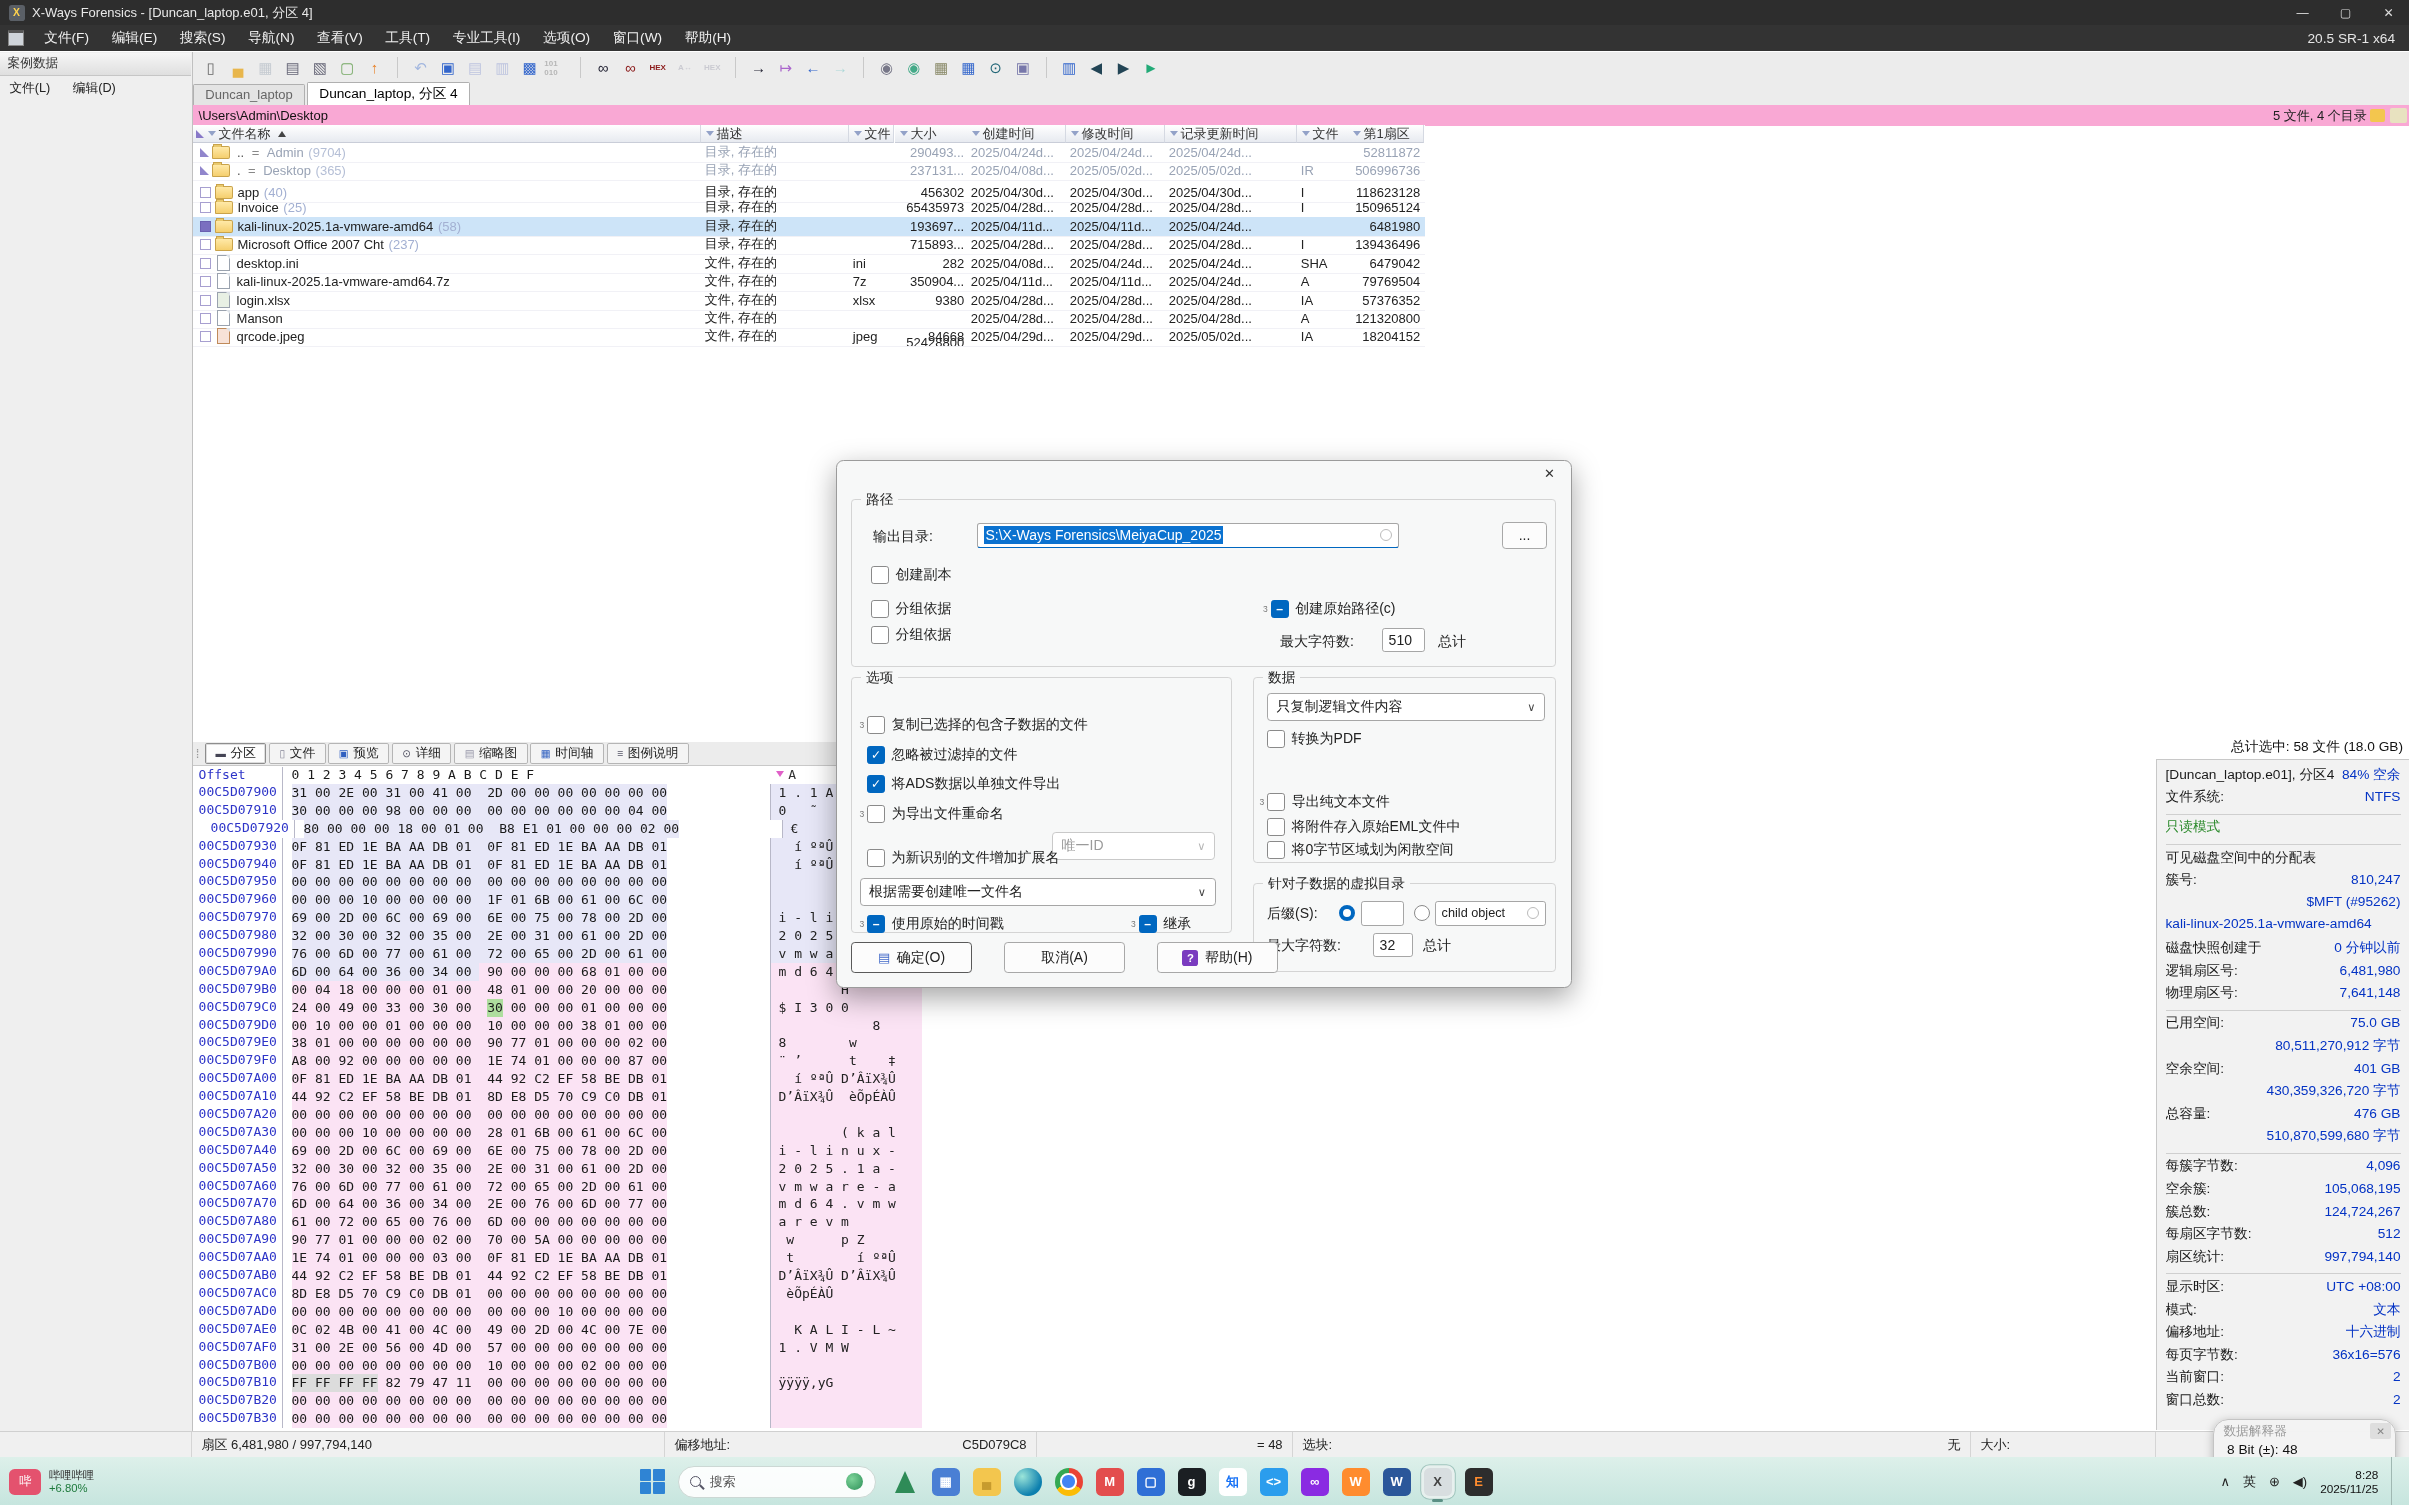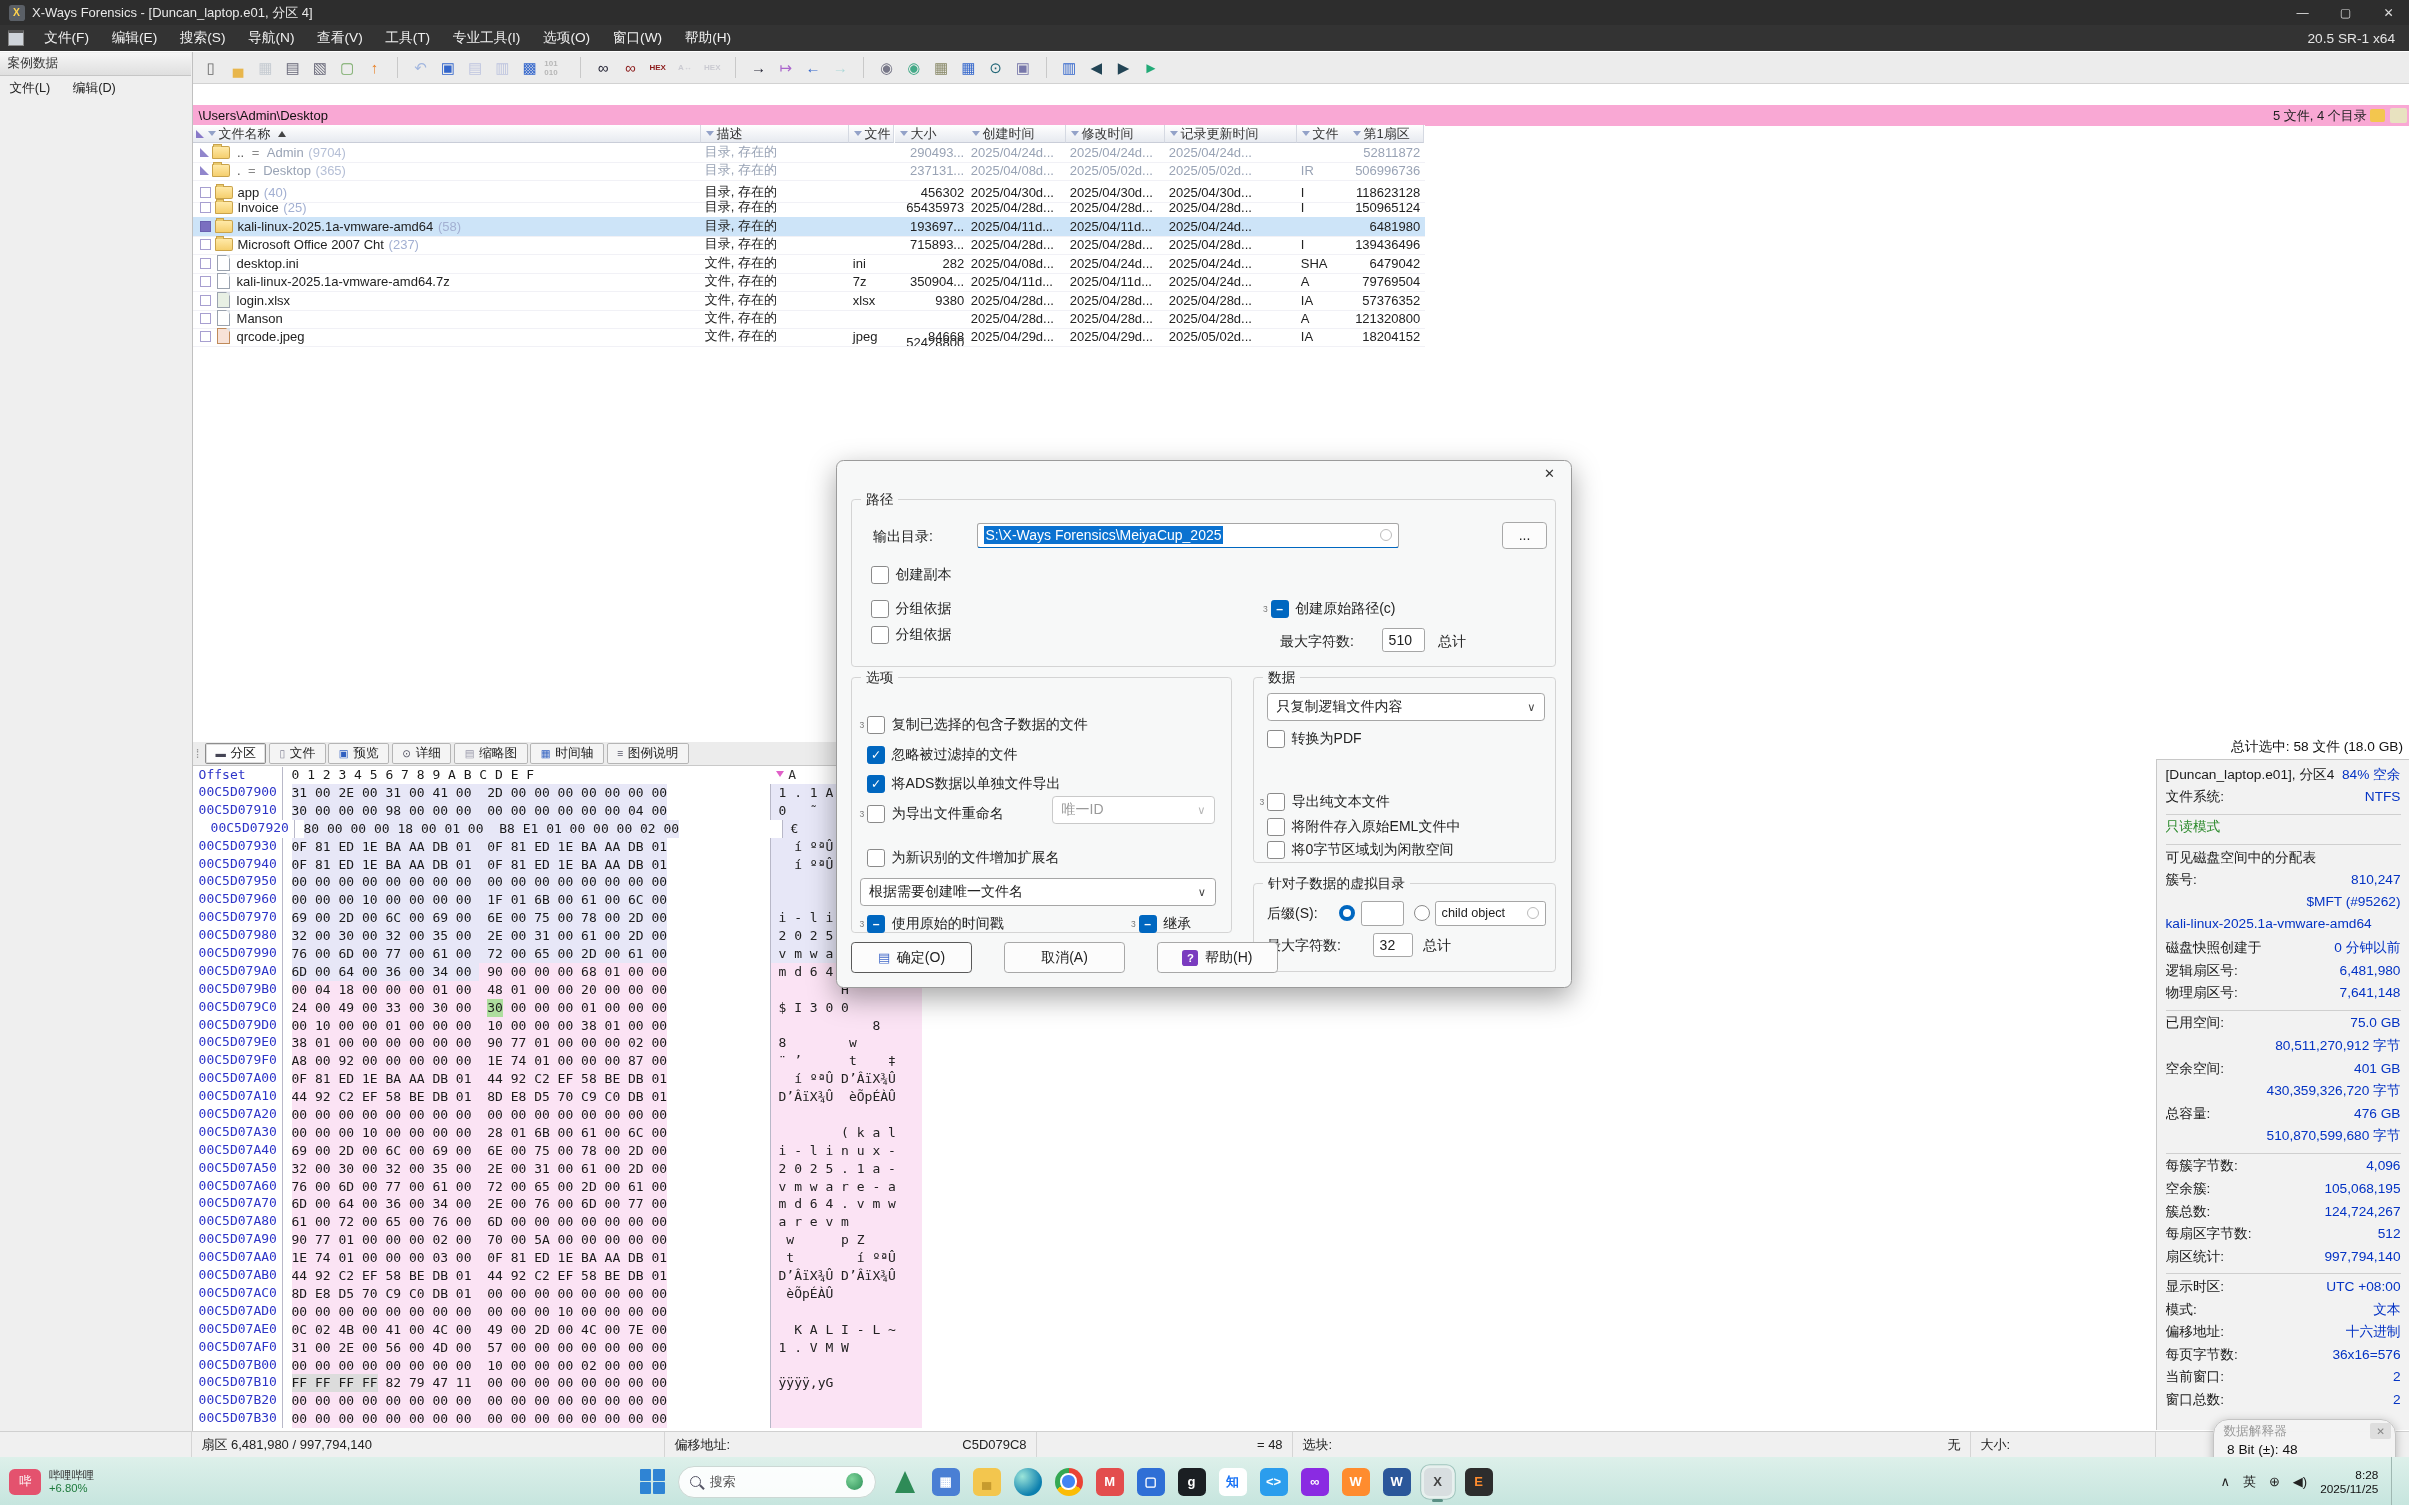--- a/index.html
+++ b/index.html
@@ -108,21 +108,21 @@
   .cb.chk{background:#0067c0;border-color:#0067c0;}
   .cb.chk::after{content:"✓";}
   .cb.tri{background:#0067c0;border-color:#0067c0;}
   .cb.tri::after{content:"–";font-weight:bold;}
   .radio{width:16px;height:16px;border:0.9px solid #8a8a8a;border-radius:50%;background:#fff;flex:0 0 auto;box-sizing:border-box;}
   .radio.sel{border:4.7px solid #0067c0;}
   .tbx{position:absolute;background:#fff;border:0.9px solid #a6a6a6;border-radius:2.8px;display:flex;align-items:center;padding:0 5.6px;box-sizing:border-box;font-size:14px;}
   .combo{position:absolute;background:#fff;border:0.9px solid #a6a6a6;border-radius:3.8px;display:flex;align-items:center;
          justify-content:space-between;padding:0 8.5px;box-sizing:border-box;font-size:14px;}
   .combo .chev{color:#444;font-size:11.3px;}
-  .combo.dis{color:#9a9a9a;border-color:#c9c9c9;}
+  .combo.dis{color:#9a9a9a;border-color:#c9c9c9;margin-top:36px;}
   .combo.dis .chev{color:#b5b5b5;}
   .dbtn{position:absolute;height:31px;background:#fcfcfc;border:0.9px solid #a8a8a8;border-radius:3.8px;
         display:flex;align-items:center;justify-content:center;gap:6.6px;font-size:14px;box-sizing:border-box;}
   .dbtn.def{border:1.9px solid #5a5a5a;}
   .okico{color:#4169c8;font-size:13px;}
   .helpico{width:16px;height:16px;border-radius:2.8px;background:#7a3bbf;color:#fff;font-size:11.3px;font-weight:bold;
            display:flex;align-items:center;justify-content:center;}
   .selin{background:#0b72d0;color:#fff;padding:0.9px 1.9px;}
   .inunder{border-bottom:1.9px solid #0067c0 !important;}
   .cclear{width:10.4px;height:10.4px;border:0.9px solid #bbb;border-radius:50%;margin-left:auto;}
@@ -246,20 +246,24 @@
       <span class="tico" style="color: rgb(34, 170, 119);">►</span>
     </div>
 
   <div class="abs" id="casepanel"></div>
   <div class="abs" id="casehdr">案例数据</div>
   <div class="abs" id="casemenu">
       <span>文件(L)</span>
       <span>编辑(D)</span>
     </div>
 
+  <div class="abs" id="tabrow">
+      <div class="dtab">Duncan_laptop</div>
+      <div class="dtab active">Duncan_laptop, 分区 4</div>
+    </div>
   <div class="abs" id="pathrow">
     <span id="pathtext">\Users\Admin\Desktop</span>
     <span id="dirsummary">5 文件, 4 个目录</span>
     <span class="miniico" style="background:#f3c64e"></span>
     <span class="miniico" style="background:#e8e2c0;border:0.9px solid #bbb0"></span>
   </div>
 
   <div class="abs" id="ftable">
     <div id="thead">
         <div class="th" style="left: 0px; width: 508px;">

